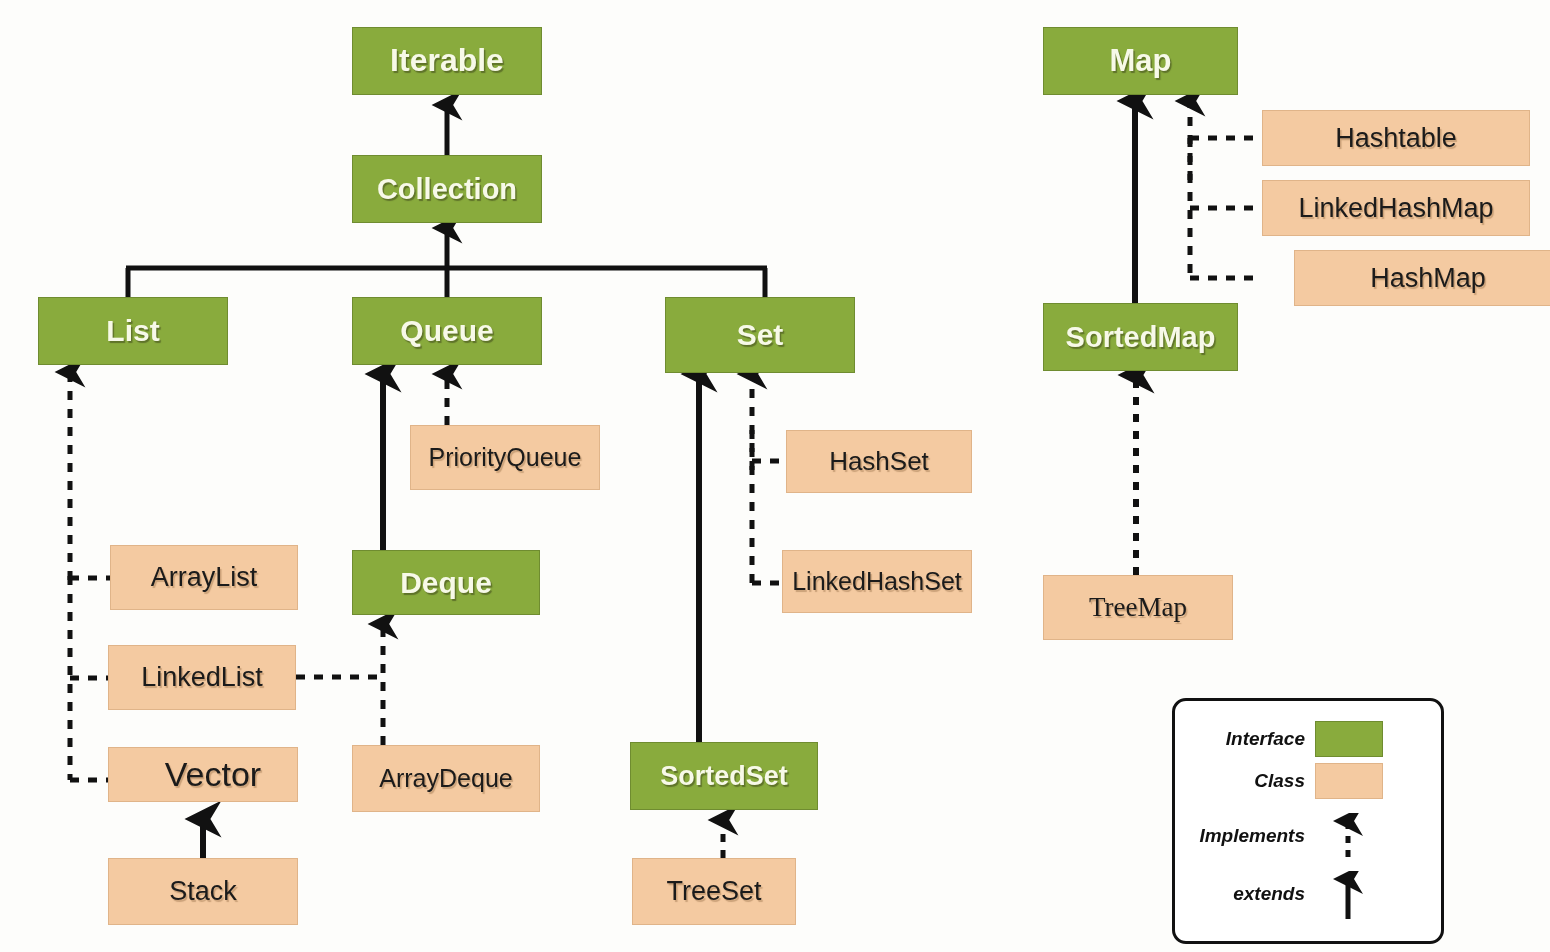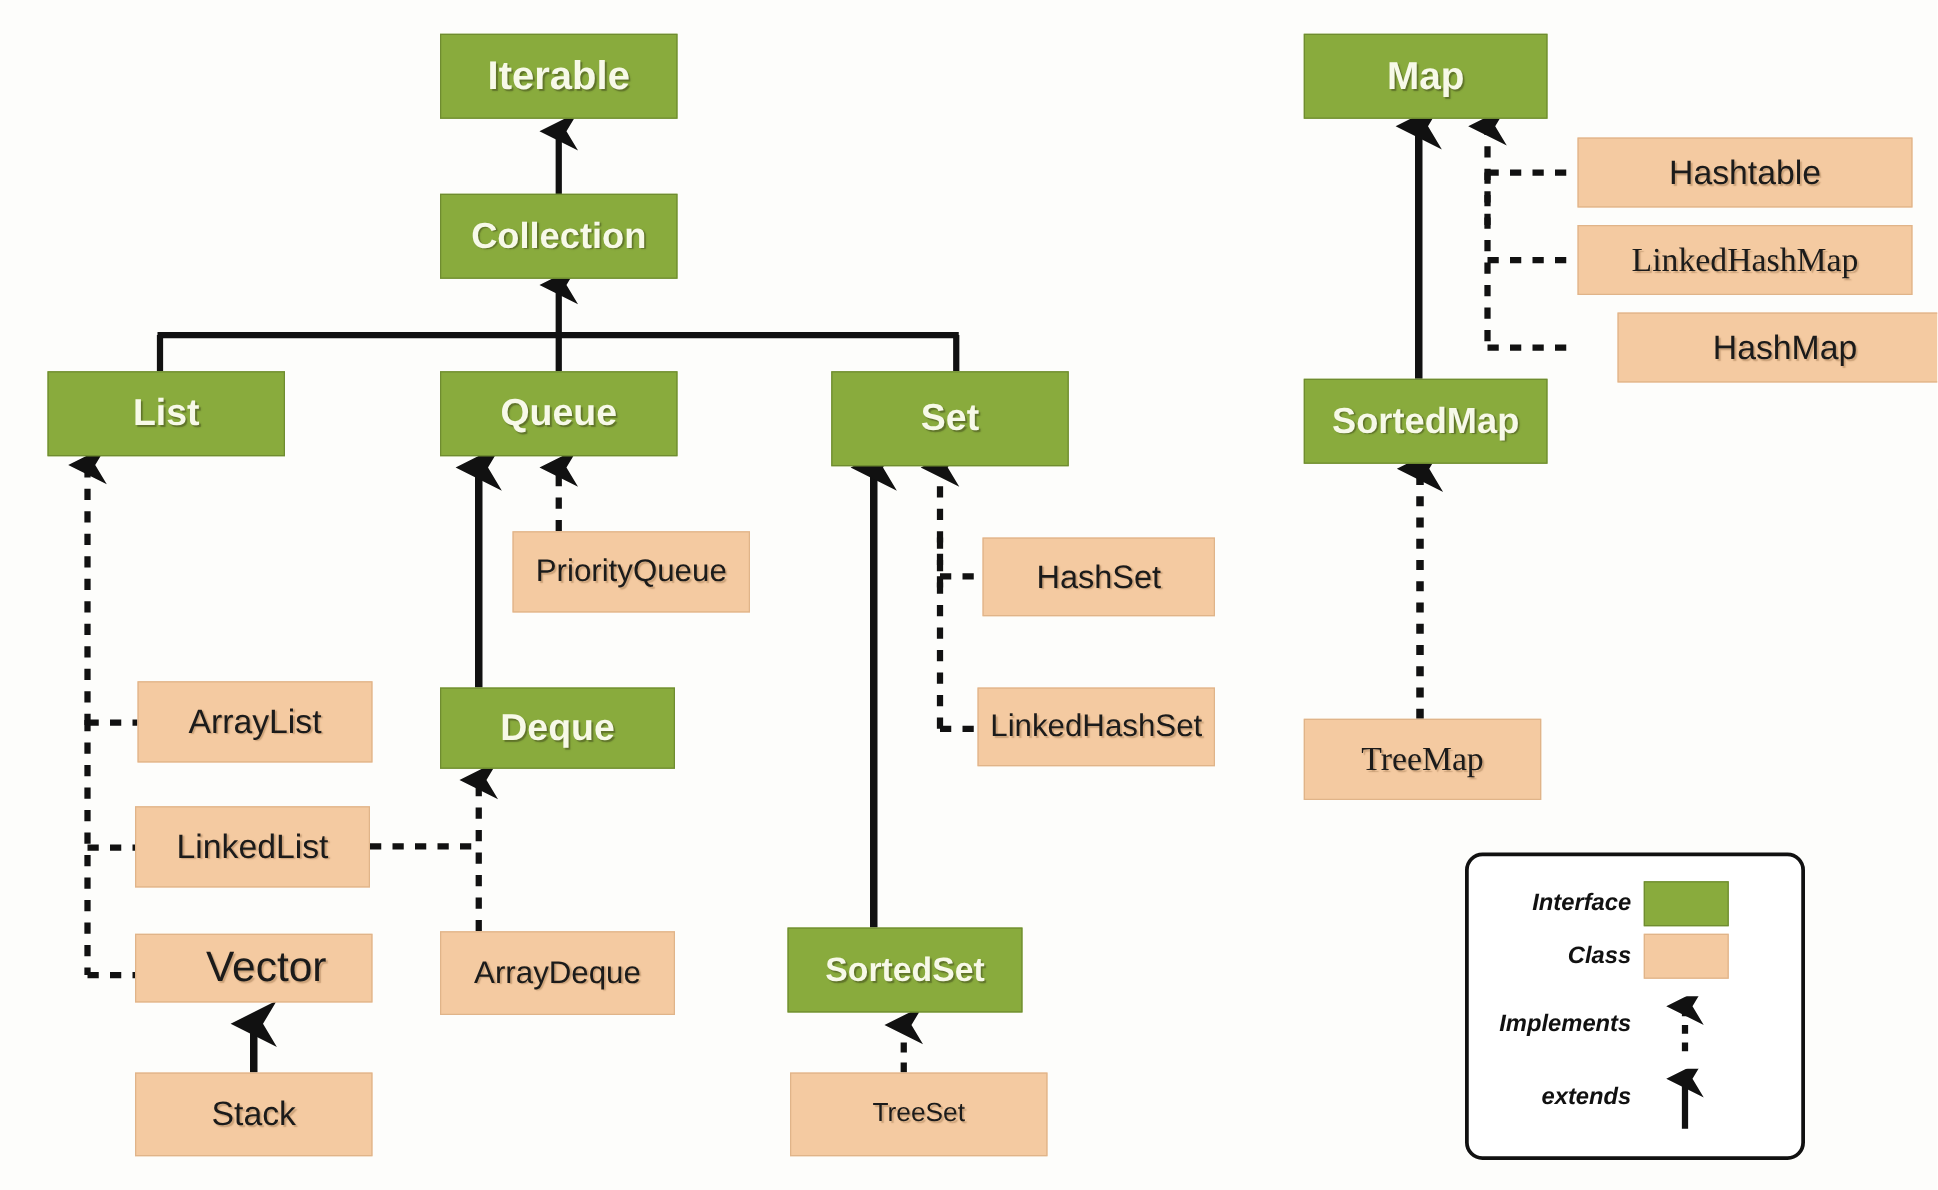--- a/index.html
+++ b/index.html
@@ -52,21 +52,21 @@
   }
   .node span {
     display: block;
     padding: 0 6px;
   }
 
   
   #legend {
     position: absolute;
     left: 1172px;
-    top: 682px;
+    top: 698px;
     width: 266px;
     height: 240px;
     background: #ffffff;
     border: 3px solid #111111;
     border-radius: 14px;
     z-index: 6;
   }
   .legend-row {
     position: absolute;
     display: flex;
@@ -209,33 +209,33 @@
   </div>
 
   <div class="node cls" style="left:782px; top:550px; width:190px; height:63px; font-size:25px;">
     <span>LinkedHashSet</span>
   </div>
 
   <div class="node iface" style="left:630px; top:742px; width:188px; height:68px; font-size:27px;">
     <span>SortedSet</span>
   </div>
 
-  <div class="node cls" style="left:632px; top:858px; width:206px; height:67px; font-size:21px;">
+  <div class="node cls" style="left:632px; top:858px; width:164px; height:67px; font-size:27px;">
     <span>TreeSet</span>
   </div>
 
   <div class="node iface" style="left:1043px; top:27px; width:195px; height:68px; font-size:31px;">
     <span>Map</span>
   </div>
 
   <div class="node cls" style="left:1262px; top:110px; width:268px; height:56px; font-size:27px;">
     <span>Hashtable</span>
   </div>
 
-  <div class="node cls" style="left:1262px; top:180px; width:268px; height:56px; font-size:27px;font-family:Liberation Serif, serif;">
+  <div class="node cls" style="left:1262px; top:180px; width:268px; height:56px; font-size:27px;">
     <span>LinkedHashMap</span>
   </div>
 
   <div class="node cls" style="left:1262px; top:250px; width:268px; height:56px; font-size:27px;margin-left:32px;">
     <span>HashMap</span>
   </div>
 
   <div class="node iface" style="left:1043px; top:303px; width:195px; height:68px; font-size:29px;">
     <span>SortedMap</span>
   </div>

